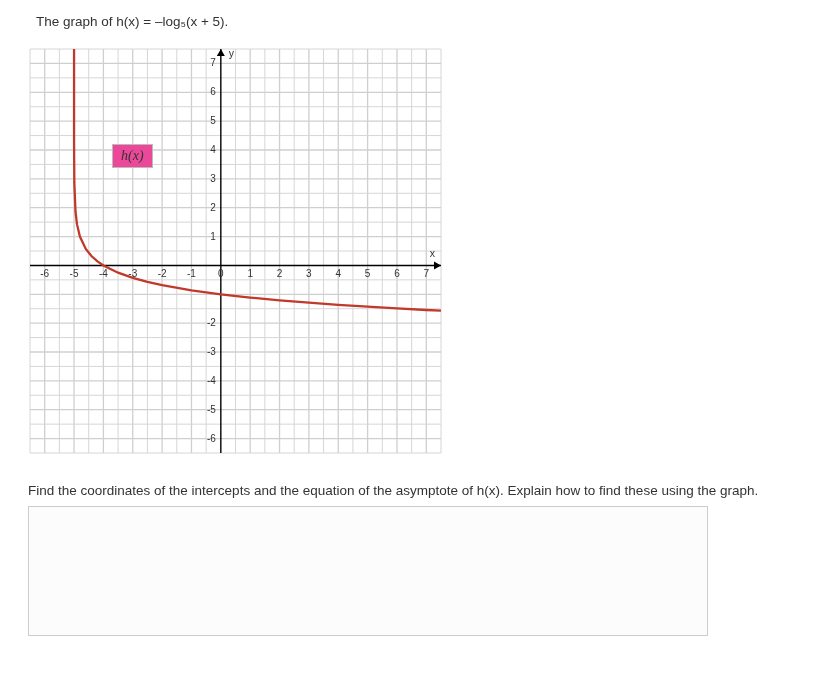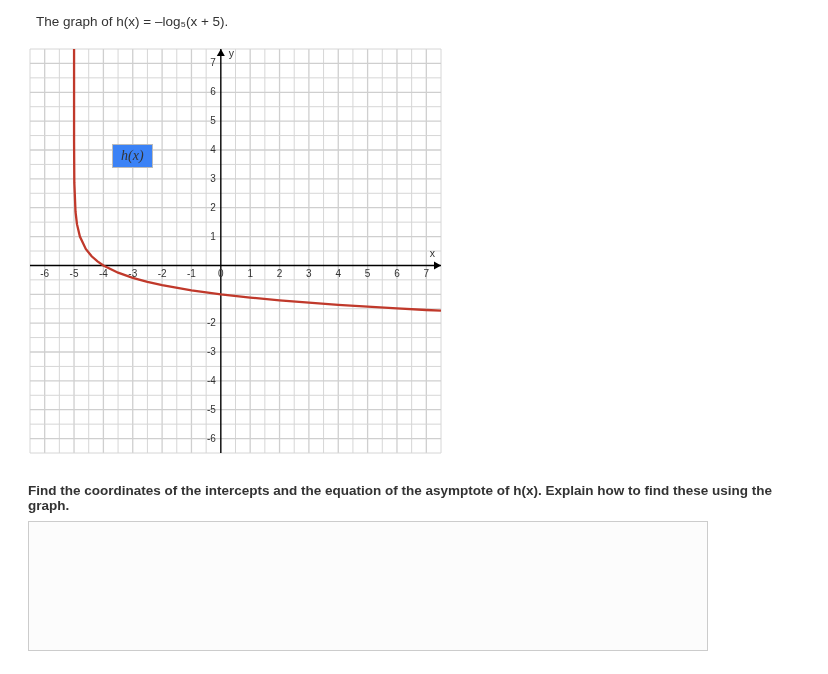--- a/index.html
+++ b/index.html
@@ -24,27 +24,27 @@
   .major-grid { stroke: #cfcfcf; stroke-width: 1.3; }
   .axis-line { stroke: #000; stroke-width: 1.4; }
   .tick-lbl { font-size: 10px; fill: #333; font-family: Arial, Helvetica, sans-serif; }
   .axis-lbl { font-size: 10.5px; fill: #333; font-family: Arial, Helvetica, sans-serif; }
   .curve { stroke: #c0392b; stroke-width: 2.3; fill: none; }
   .fn-label-box {
     position: absolute;
     left: 84px;
     top: 97px;
     border: 1px solid #bbb;
-    background: #3b82f6;
+    background: #ec4899;
     padding: 3px 8px;
     font-family: Georgia, 'Times New Roman', serif;
     font-style: italic;
     font-size: 14px;
   }
-  .question-line { margin: 0 0 8px 0; font-weight: bold; }
+  .question-line { margin: 0 0 8px 0; }
   .answer-box {
     width: 680px;
     height: 130px;
     border: 1px solid #ccc;
     background: #fcfcfc;
     padding: 8px;
     font-family: Arial, Helvetica, sans-serif;
     font-size: 13px;
     resize: none;
   }

